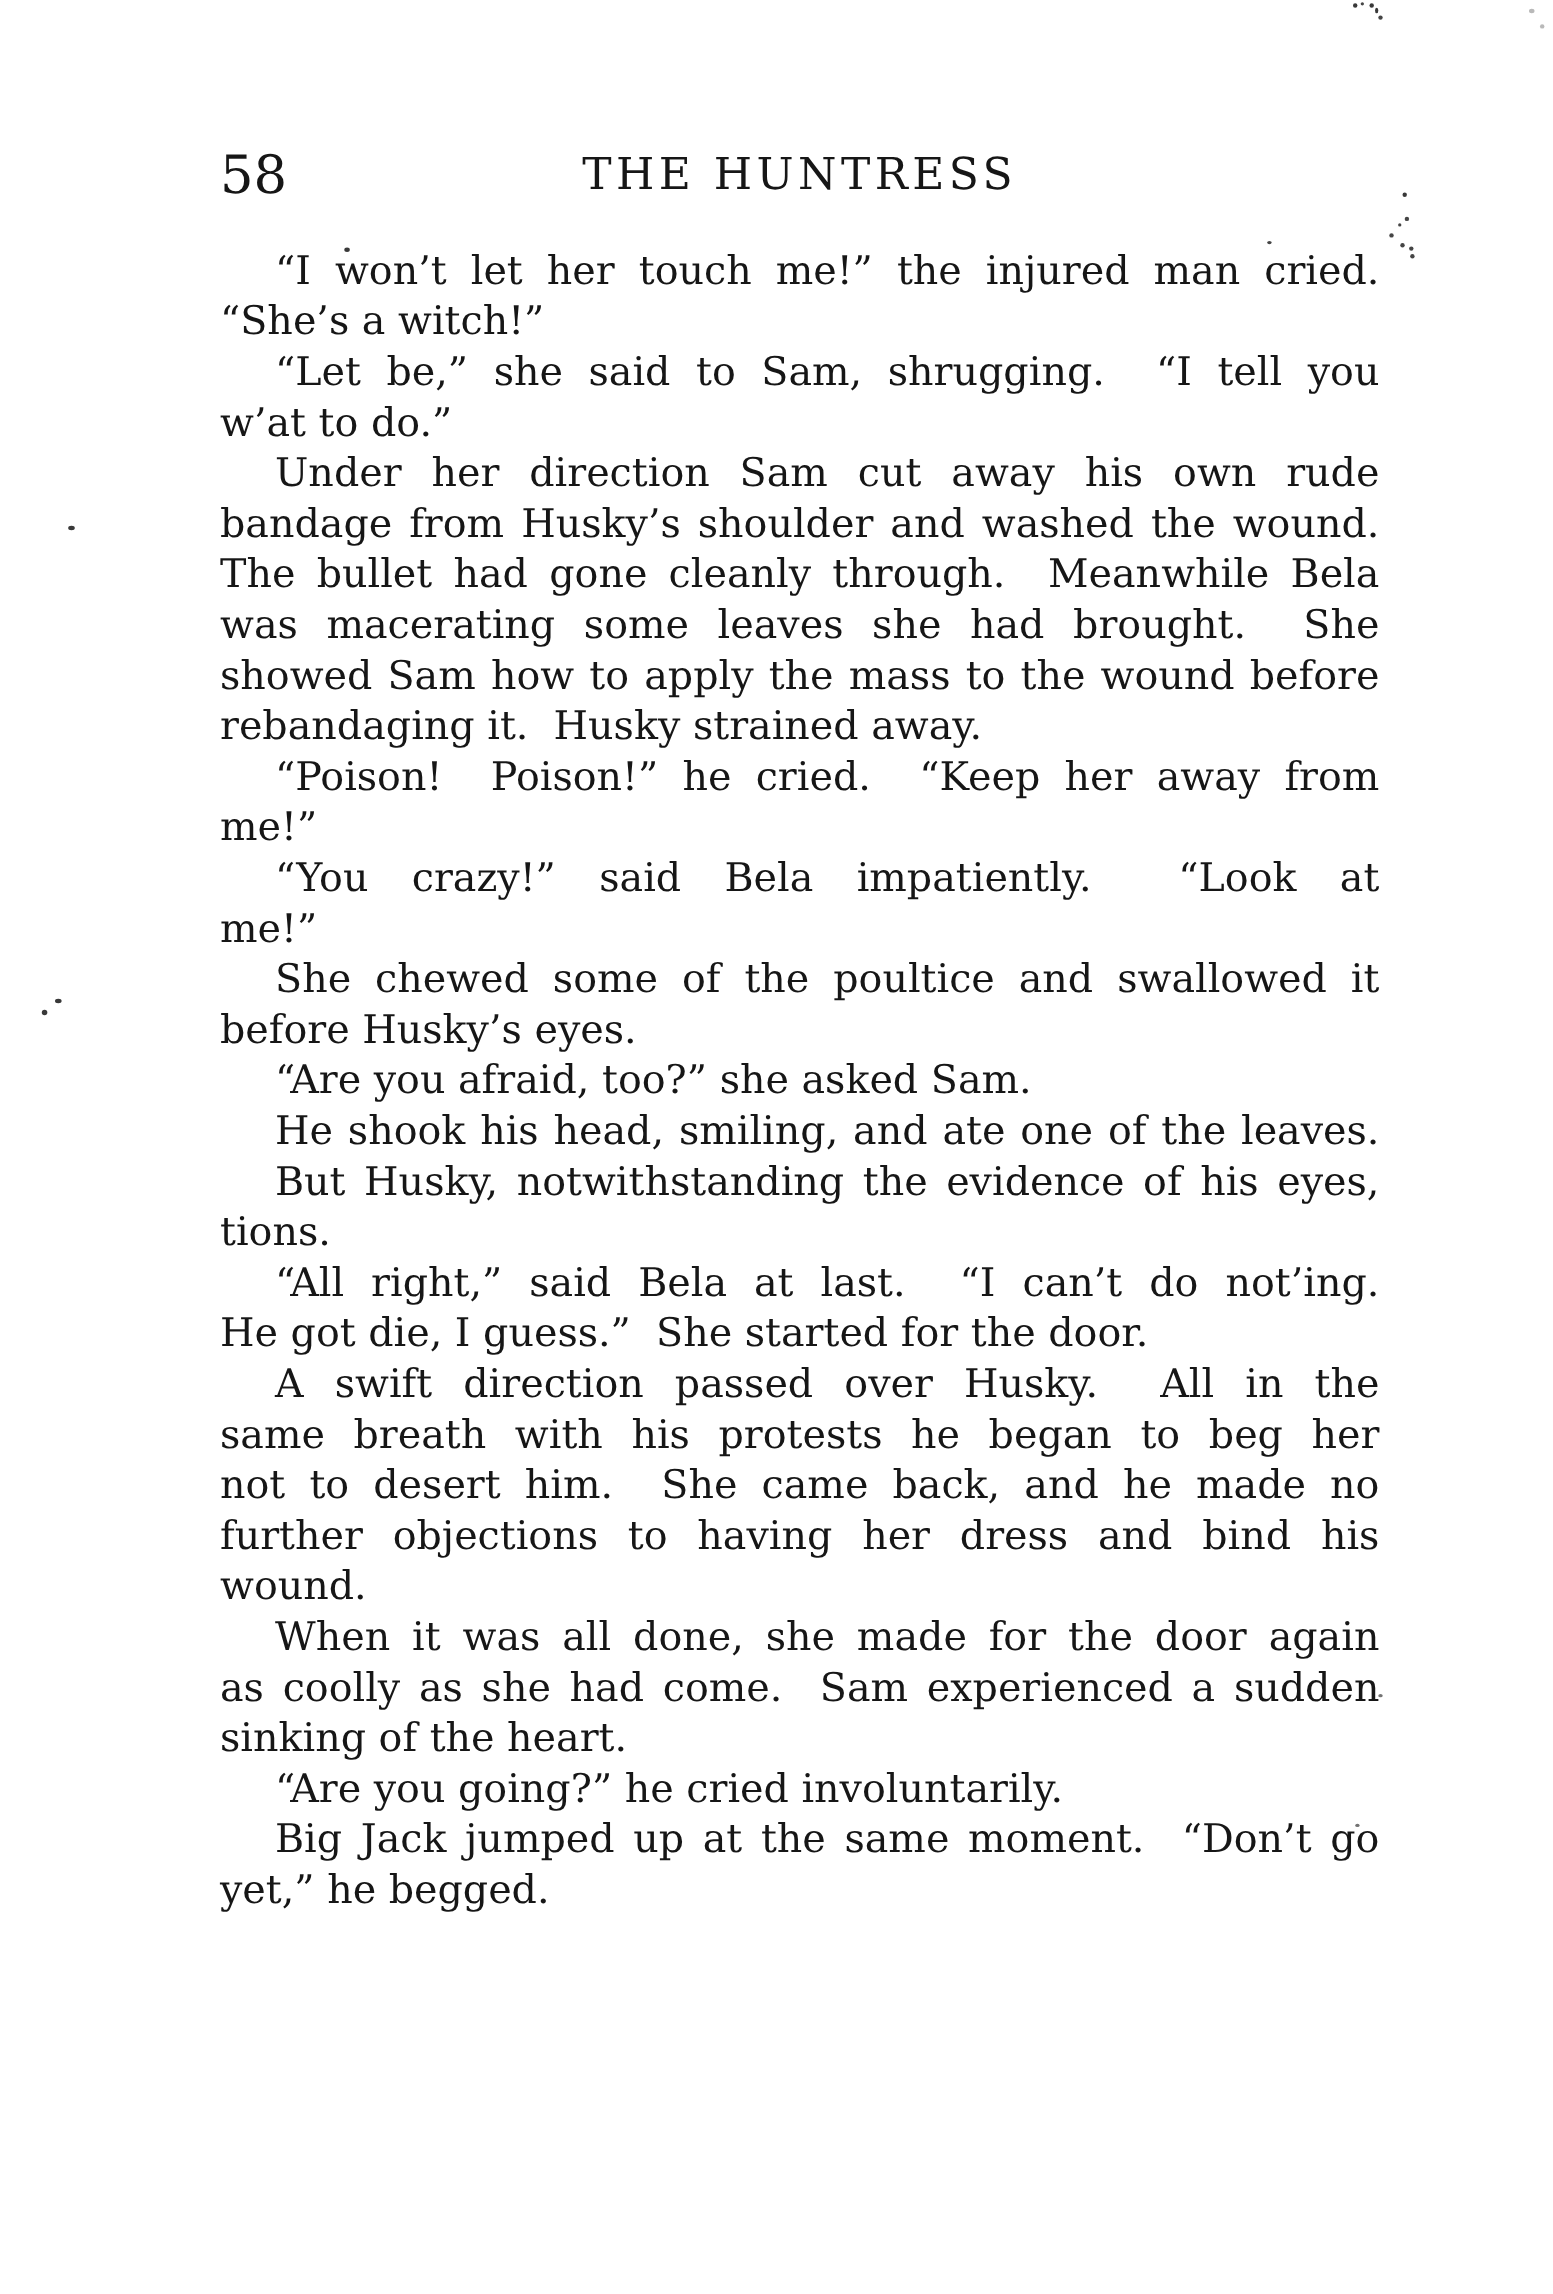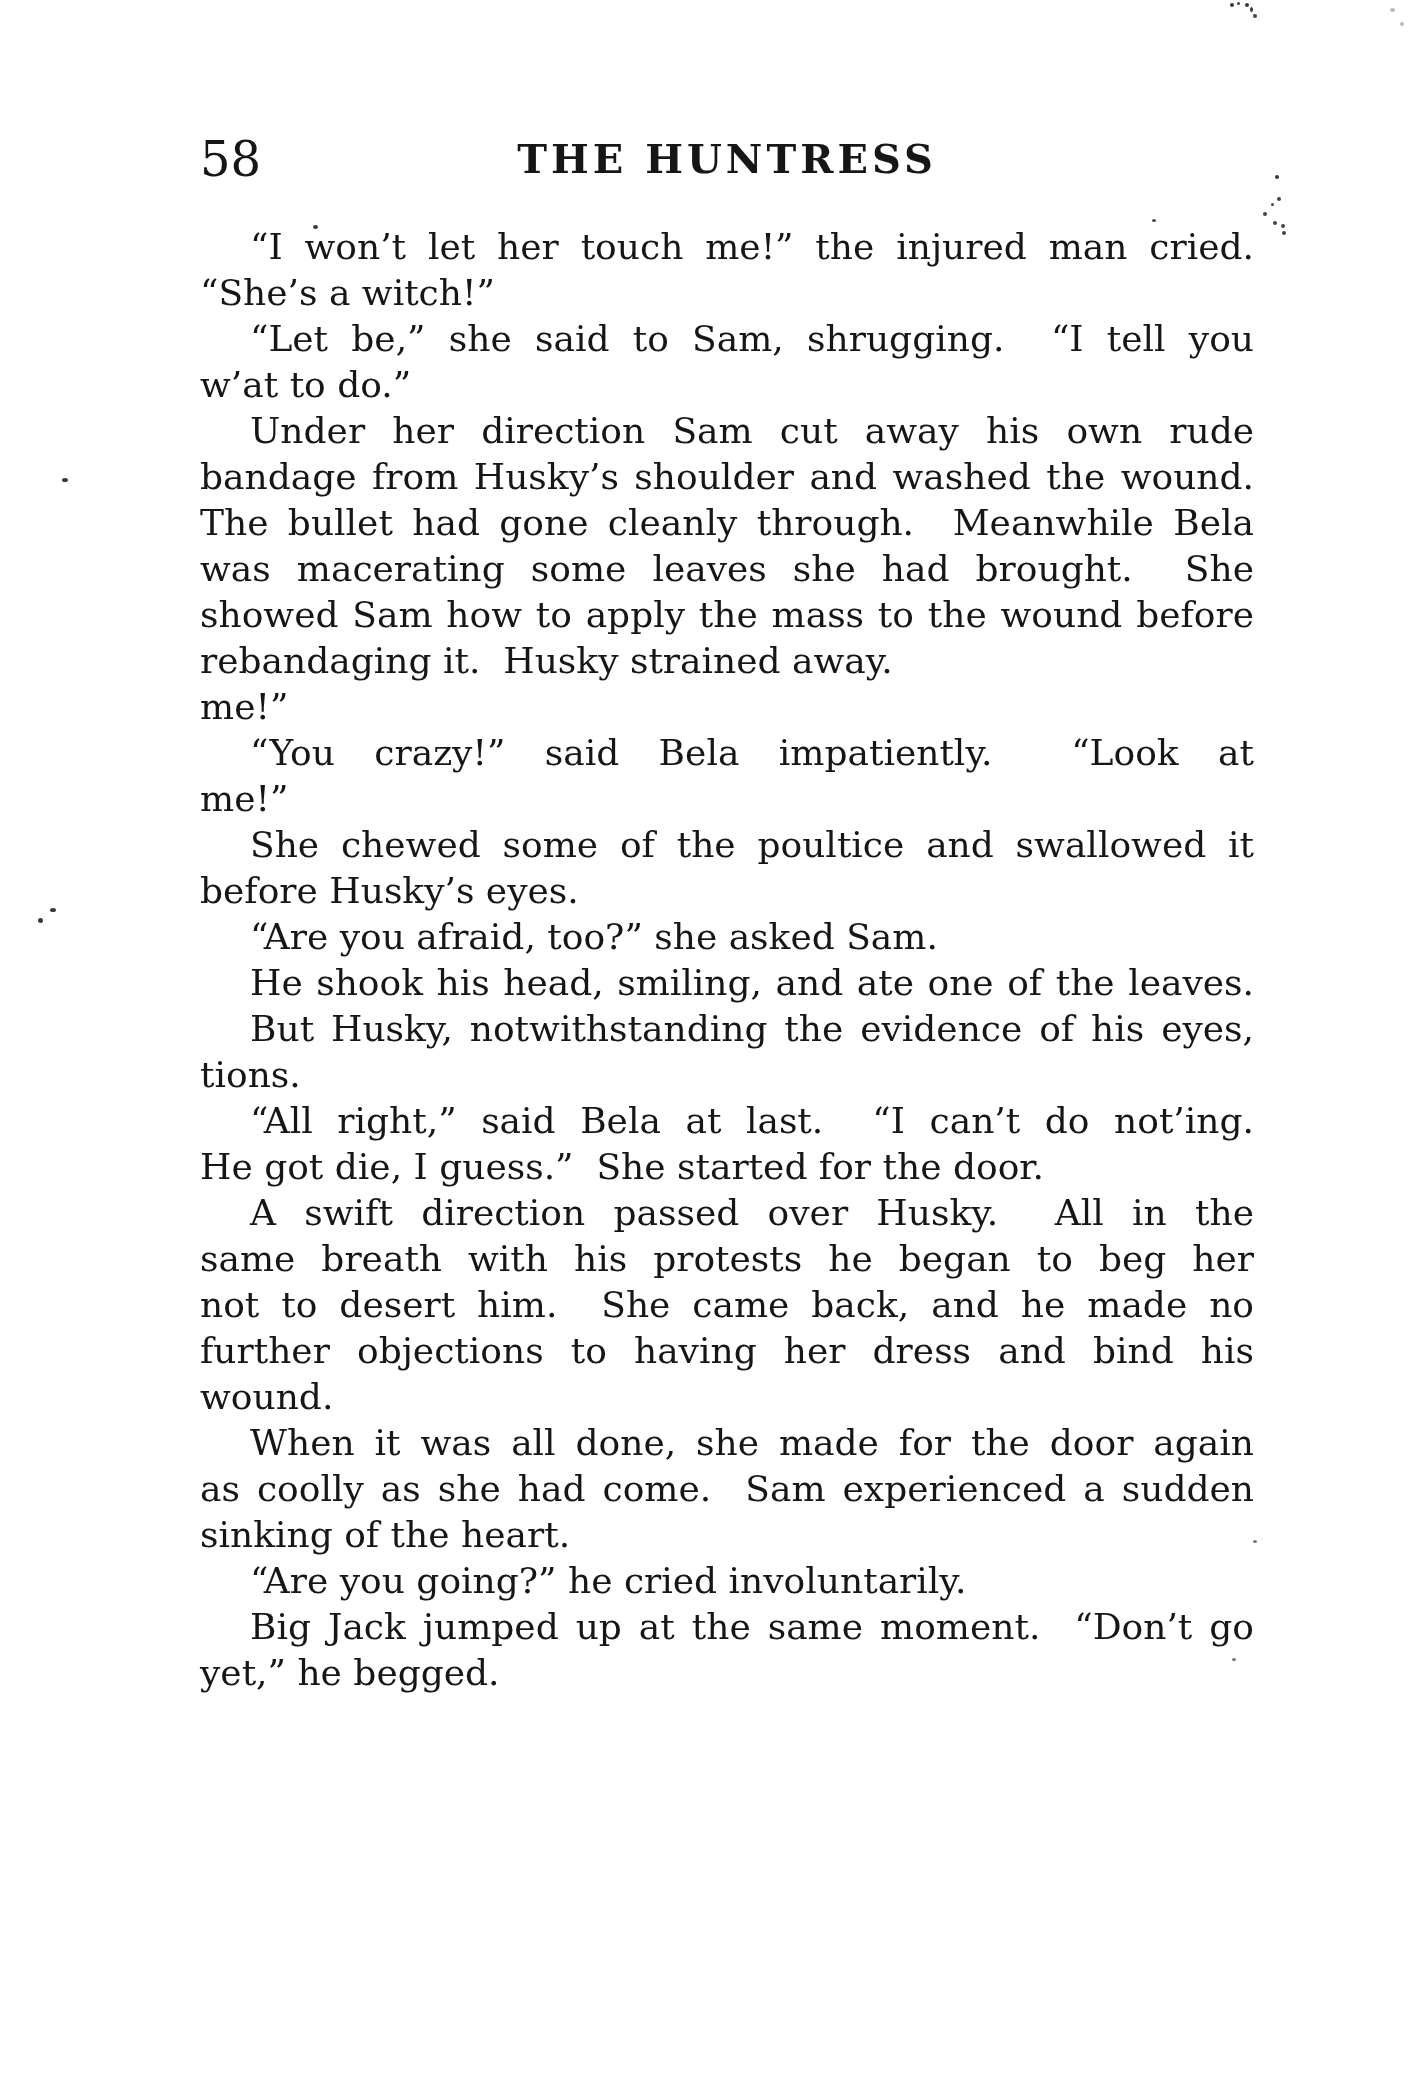--- a/index.html
+++ b/index.html
@@ -7,21 +7,21 @@
   body {
     width:1412px; height:2085px;
     background:var(--paper);
     position:relative; overflow:hidden;
     font-family:"DejaVu Serif","Liberation Serif",serif;
     color:var(--ink);
   }
   .page { position:absolute; left:200px; top:134px; width:1054px; }
   .header { position:relative; height:50px; }
   .page-number { position:absolute; left:0; top:0; font-size:48px; line-height:50px; }
-  .page-title { display:block; text-align:center; font-size:40px; line-height:50px; letter-spacing:4px;font-weight:bold; }
+  .page-title { display:block; text-align:center; font-size:40px; line-height:50px; letter-spacing:4px; }
   .textblock { margin-top:40px; }
   .line { height:46px; line-height:46px; font-size:36px; white-space:pre-wrap; }
   .j, .j-ind { text-align:justify; text-align-last:justify; }
   .j-ind, .l-ind { text-indent:50px; }
   .l, .l-ind { text-align:left; }
   .speck { position:absolute; background:var(--ink); border-radius:50%; }
 </style>
 </head>
 <body>
 
@@ -34,20 +34,21 @@
       <div class="line j-ind">“I won’t let her touch me!” the injured man cried.</div>
       <div class="line l">“She’s a witch!”</div>
       <div class="line j-ind">“Let be,” she said to Sam, shrugging.  “I tell you</div>
       <div class="line l">w’at to do.”</div>
       <div class="line j-ind">Under her direction Sam cut away his own rude</div>
       <div class="line j">bandage from Husky’s shoulder and washed the wound.</div>
       <div class="line j">The bullet had gone cleanly through.  Meanwhile Bela</div>
       <div class="line j">was macerating some leaves she had brought.  She</div>
       <div class="line j">showed Sam how to apply the mass to the wound before</div>
       <div class="line l">rebandaging it.  Husky strained away.</div>
+      <div class="line j-ind">“Poison!  Poison!” he cried.  “Keep her away from</div>
       <div class="line l">me!”</div>
       <div class="line j-ind">“You crazy!” said Bela impatiently.  “Look at</div>
       <div class="line l">me!”</div>
       <div class="line j-ind">She chewed some of the poultice and swallowed it</div>
       <div class="line l">before Husky’s eyes.</div>
       <div class="line l-ind">“Are you afraid, too?” she asked Sam.</div>
       <div class="line j-ind">He shook his head, smiling, and ate one of the leaves.</div>
       <div class="line j-ind">But Husky, notwithstanding the evidence of his eyes,</div>
       <div class="line l">tions.</div>
       <div class="line j-ind">“All right,” said Bela at last.  “I can’t do not’ing.</div>

